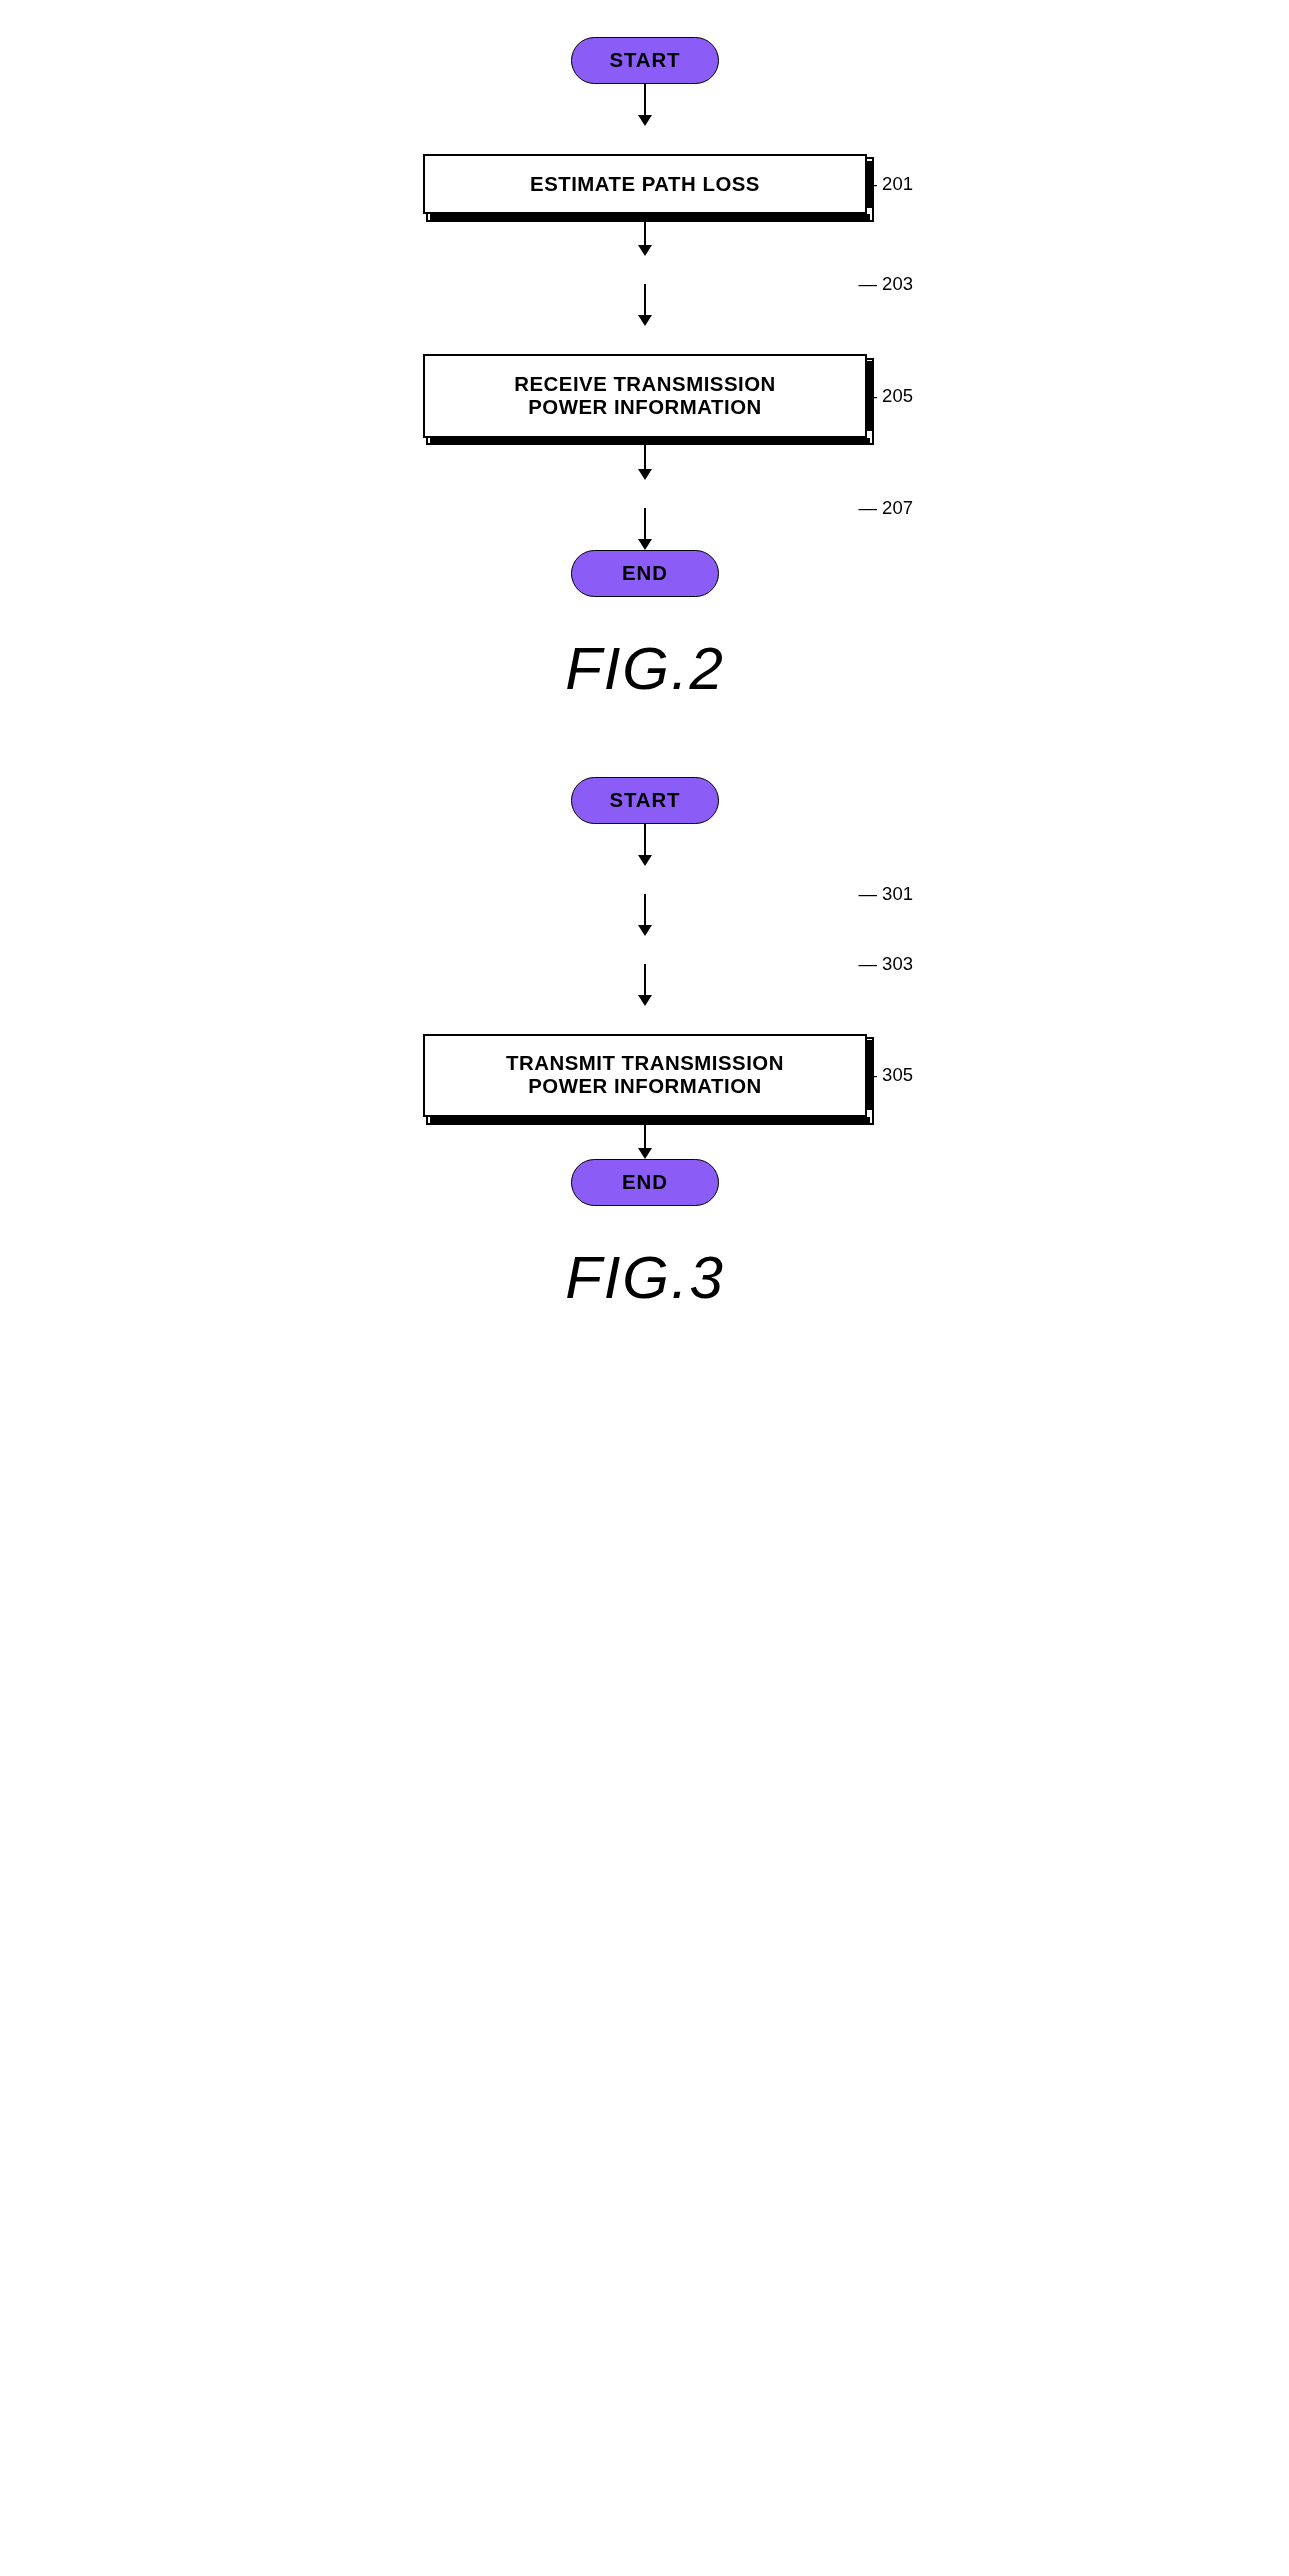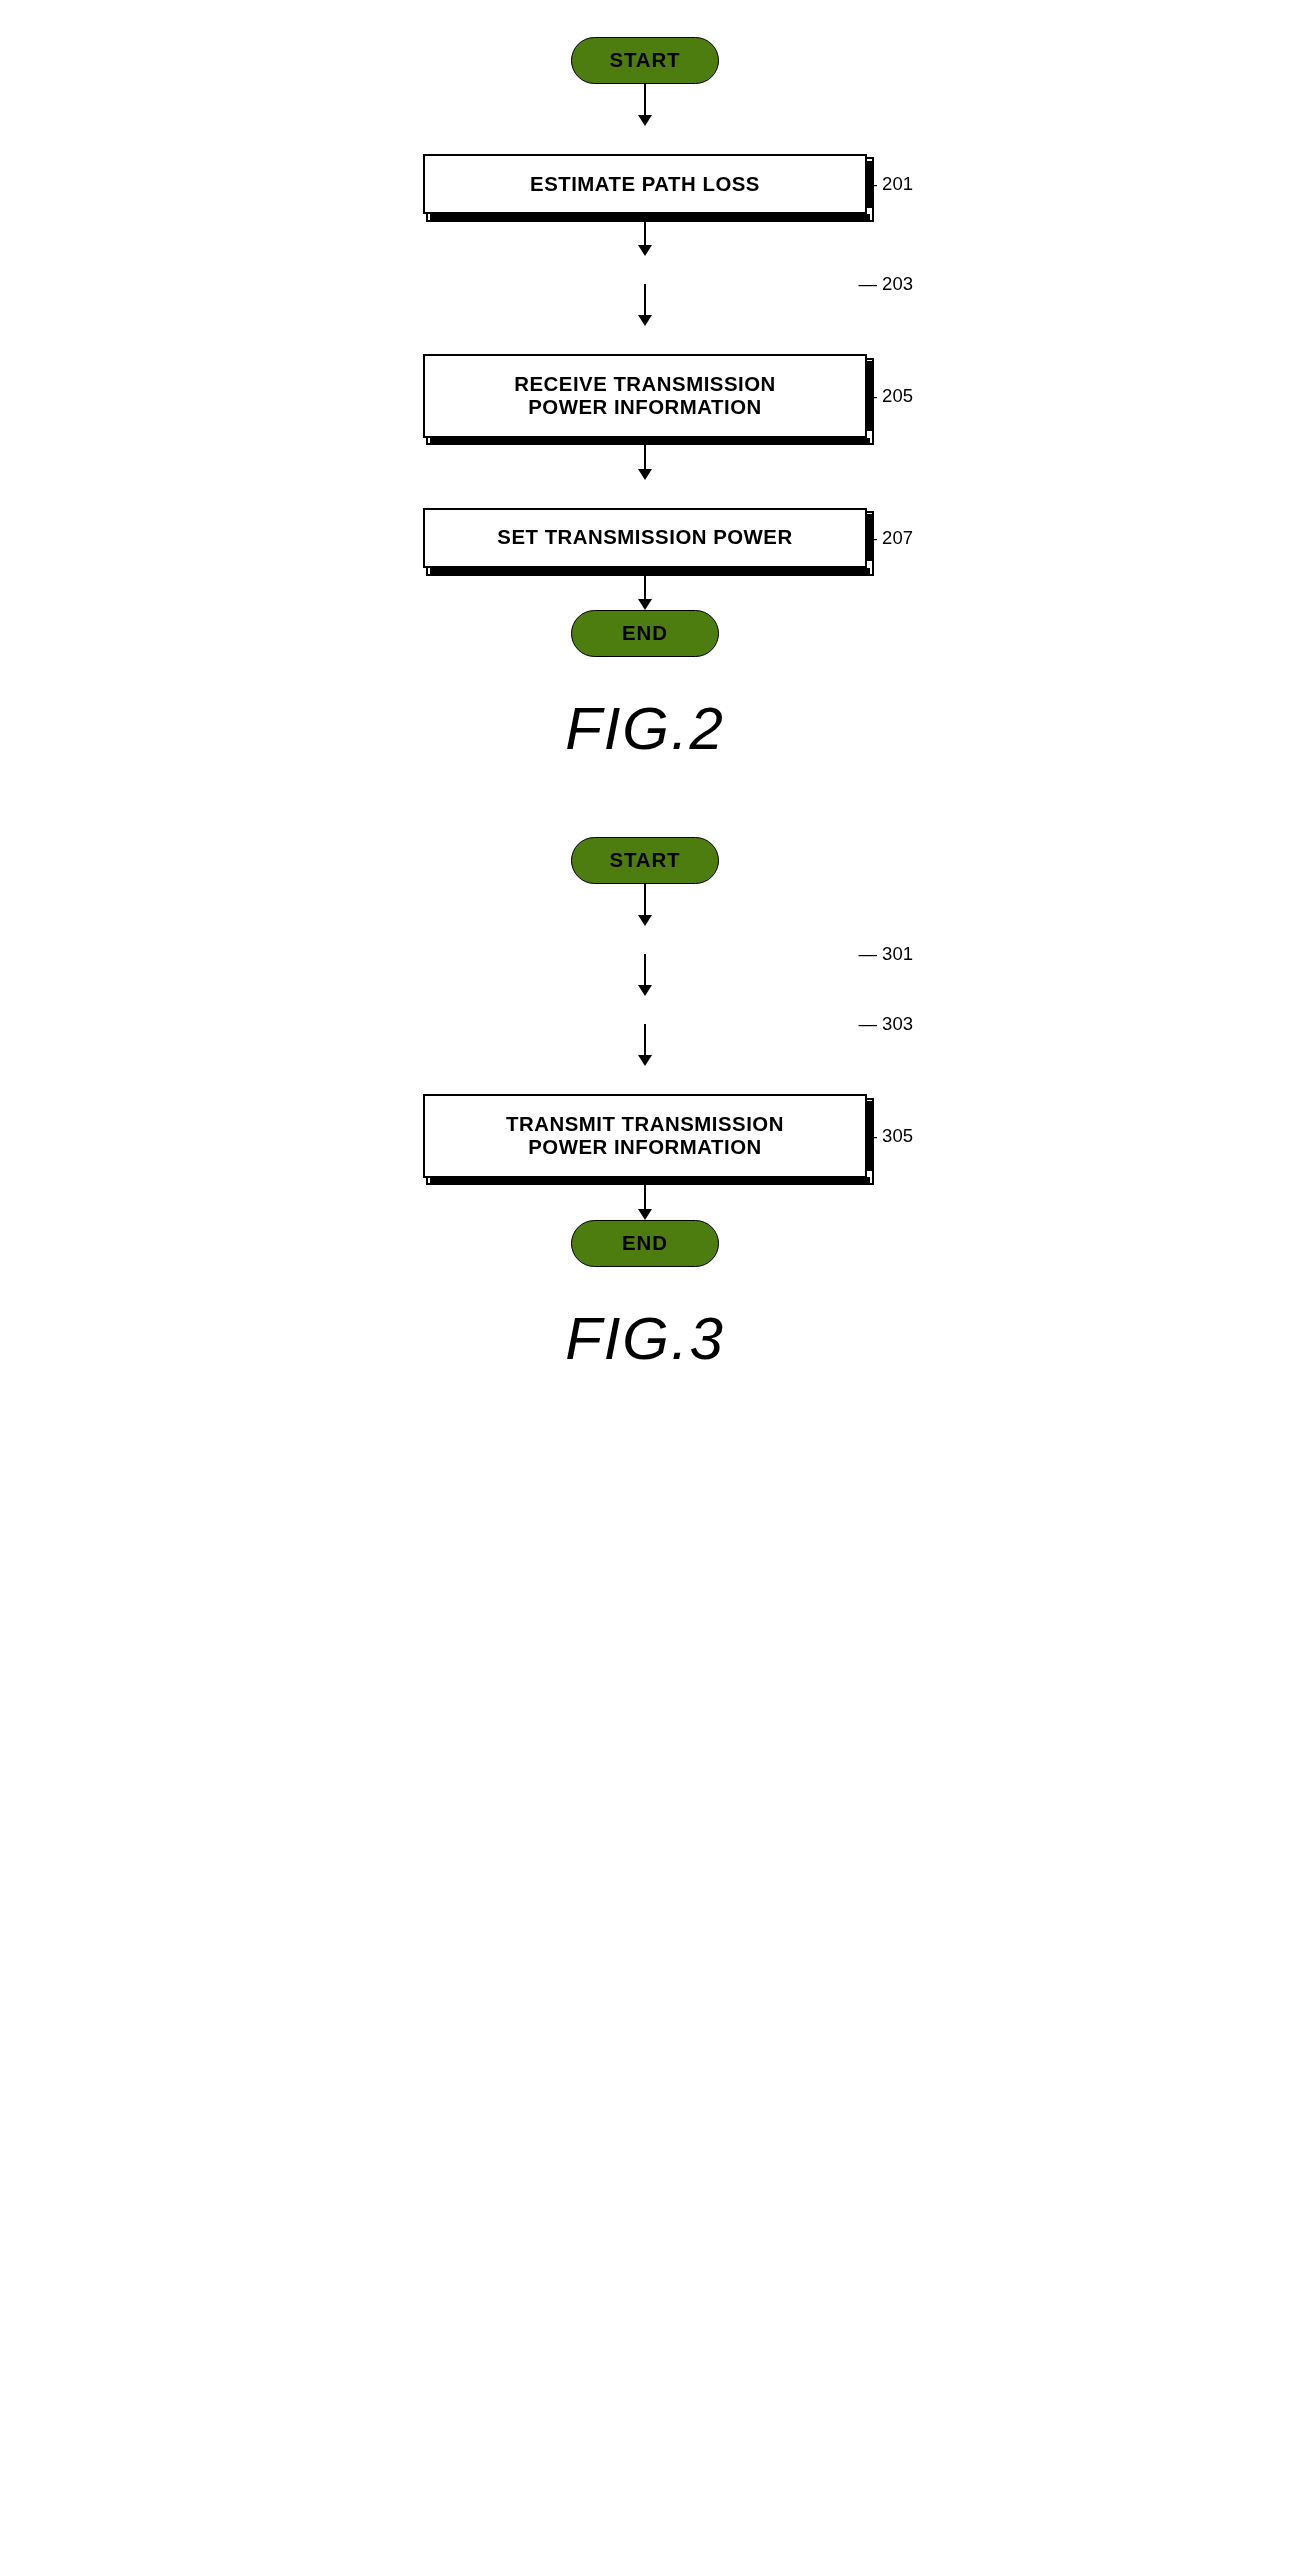--- a/index.html
+++ b/index.html
@@ -43,21 +43,21 @@
     }
 
     .terminal-box {
       border: 1.9px solid #000;
       border-radius: 28px;
       padding: 11px 37px;
       font-size: 20.4px;
       font-weight: bold;
       letter-spacing: 0.9px;
       text-align: center;
-      background: #4d7c0f;
+      background: #8b5cf6;
       min-width: 148px;
     }
 
     .process-box {
       border: 2.3px solid #000;
       padding: 16.7px 28px;
       font-size: 20.4px;
       font-weight: bold;
       letter-spacing: 0.5px;
       text-align: center;
@@ -205,25 +205,20 @@
         </div>
         <span class="step-label">— 205</span>
       </div>
 
       <div class="arrow">
         <div class="arrow-line"></div>
         <div class="arrow-head"></div>
       </div>
 
       <div class="box-with-label">
-        <div class="box-shadow-wrapper">
-          <div class="process-box">
-            <span>SET TRANSMISSION POWER</span>
-          </div>
-        </div>
         <span class="step-label">— 207</span>
       </div>
 
       <div class="arrow">
         <div class="arrow-line"></div>
         <div class="arrow-head"></div>
       </div>
 
       <div class="terminal-box">
         <span>END</span>

